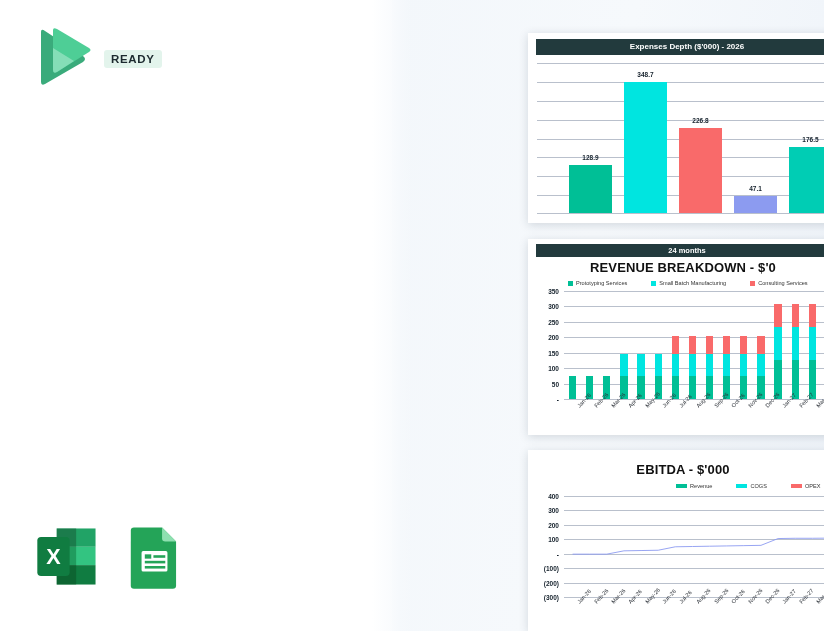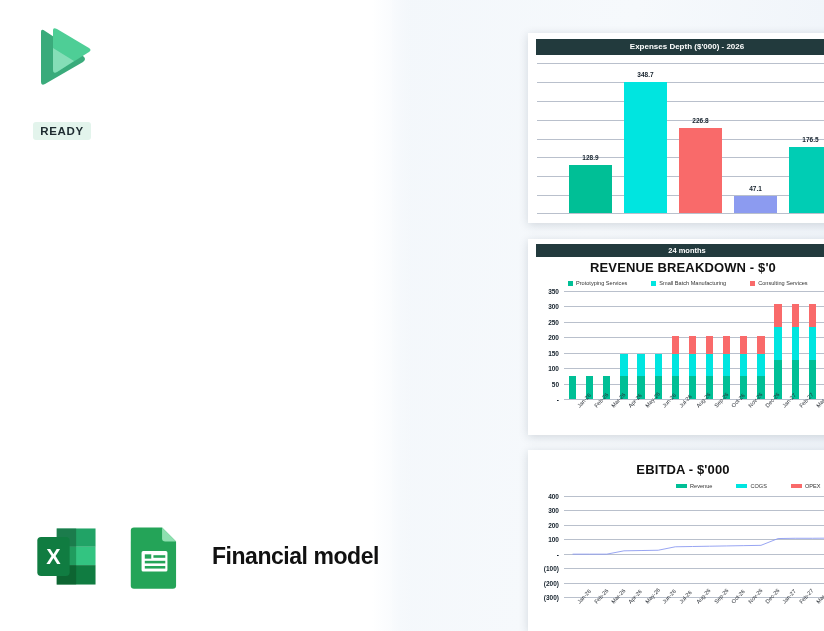--- a/index.html
+++ b/index.html
@@ -11,21 +11,21 @@
   #stage{position:absolute;inset:0;width:824px;height:631px;overflow:hidden;}
 
   
   .bg-left{position:absolute;left:0;top:0;width:392px;height:631px;background:#ffffff;}
   .bg-right{position:absolute;left:392px;top:0;width:432px;height:631px;
             background:linear-gradient(100deg,#f3f7fb 0%,#f6f9fc 45%,#eef3f9 100%);}
   .bg-seam{position:absolute;left:372px;top:0;width:40px;height:631px;
            background:linear-gradient(90deg,rgba(255,255,255,1) 0%,rgba(246,249,252,0.85) 70%,rgba(240,245,250,0) 100%);}
 
   
-  .brand{position:absolute;left:33px;top:26px;display:flex;align-items:center;gap:30px;flex-direction:column;}
+  .brand{position:absolute;left:33px;top:26px;display:flex;align-items:center;gap:13px;}
   .logo-mark{position:relative;width:58px;height:62px;flex:0 0 auto;}
   .logo-mark svg{display:block;width:58px;height:62px;}
   .brand-text{display:flex;flex-direction:column;gap:4px;padding-top:4px;}
   .ready-badge{display:inline-block;align-self:flex-start;background:#e3f4ec;color:#1d2a2f;
                font-size:11.5px;font-weight:700;letter-spacing:.06em;padding:3px 7px 3px 7px;border-radius:3px;}
   .brand-title{font-size:24.5px;font-weight:700;color:#111111;letter-spacing:-.035em;line-height:1;}
 
   
   .hero{position:absolute;left:33px;top:146px;width:489px;height:345px;background:#31a478;}
   .hero-title{position:absolute;left:30px;top:26px;width:430px;color:#ffffff;
@@ -113,21 +113,20 @@
     </svg>
     <svg class="icon-sheets" viewBox="0 0 64 64">
       <path d="M13 5 h26 l13 13 v41 a3 3 0 0 1 -3 3 H13 a3 3 0 0 1 -3 -3 V8 a3 3 0 0 1 3 -3z" fill="#24a458"></path>
       <path d="M39 5 l13 13 H42 a3 3 0 0 1 -3 -3 z" fill="#8ee0b0"></path>
       <rect x="20" y="27" width="24" height="19" rx="1.5" fill="#ffffff"></rect>
       <rect x="23" y="30" width="6" height="4" fill="#24a458"></rect>
       <rect x="31" y="30.8" width="11" height="2.4" fill="#24a458"></rect>
       <rect x="23" y="36" width="19" height="2.4" fill="#24a458"></rect>
       <rect x="23" y="40.8" width="19" height="2.4" fill="#24a458"></rect>
     </svg>
-    <span class="footer-label">Financial model</span>
   </div>
 
   <div class="card" id="card1">
     <div class="card-inner">
       <div class="band">Expenses Depth ($'000) - 2026</div>
       <div class="plot1">
         <div id="grid1">
             <div class="grid-line" style="top: 0%;"></div>
             <div class="grid-line" style="top: 12.5%;"></div>
             <div class="grid-line" style="top: 25%;"></div>

